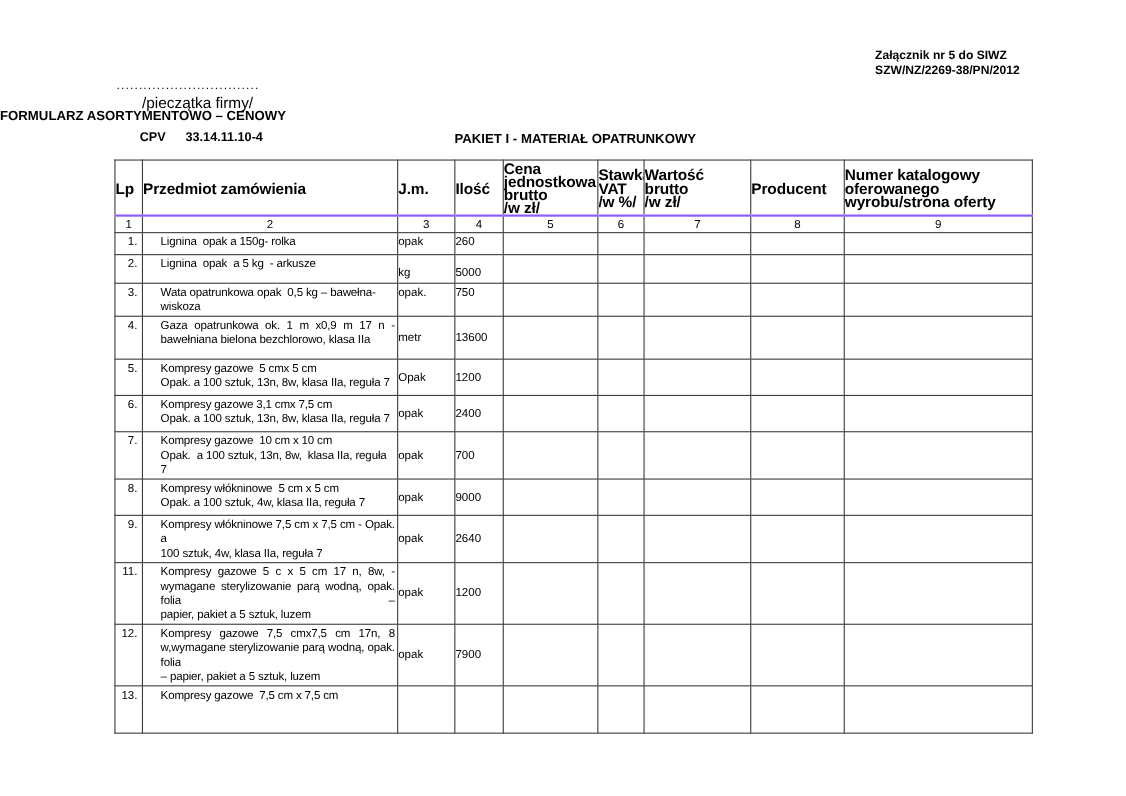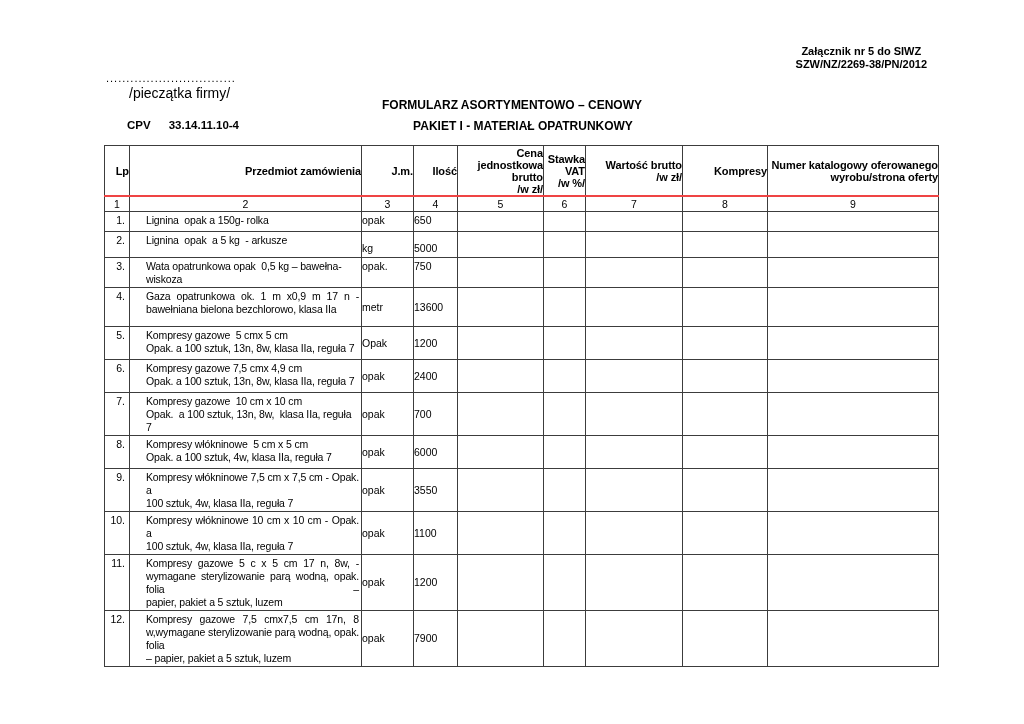--- a/index.html
+++ b/index.html
@@ -1,46 +1,46 @@
 <!DOCTYPE html>
 <html><head>
 <meta charset="utf-8">
 <style>
   html,body { margin:0; padding:0; background:#ffffff; }
   body {
     width:1024px; height:724px; position:relative; overflow:hidden;
     font-family:"Liberation Sans", sans-serif; color:#000;
   }
   .attachment {
-    position:absolute; top:45px; right:97px; text-align:center;
+    position:absolute; top:45px; right:97px; text-align:left;
     font-weight:bold; font-size:11px; line-height:13px;
   }
   .stamp-dots { position:absolute; left:106px; top:72px; font-size:11px; letter-spacing:1px; }
   .stamp-label { position:absolute; left:129px; top:85px; font-size:14px; }
   .form-title {
-    position:absolute; left:0; top:98px; width:1024px; text-align:center;
+    position:absolute; left:0; top:98px; width:1024px; 
     font-weight:bold; font-size:12px;
   }
   .cpv { position:absolute; left:127px; top:119px; font-weight:bold; font-size:11.5px; }
   .cpv .code { margin-left:18px;margin-top:24px; }
   .package-title {
     position:absolute; left:0; top:119px; width:1024px; box-sizing:border-box; padding-left:22px;
     text-align:center; font-weight:bold; font-size:12px;
   }
 
   table#tbl {
     position:absolute; left:104px; top:145px; width:834px;
     border-collapse:collapse; table-layout:fixed;
     border:1px solid #000;
   }
   #tbl th, #tbl td { border:1px solid #3c3c3c; padding:0; overflow:hidden; }
   #tbl thead tr.head th {
-    height:49px; font-size:11px; font-weight:bold; line-height:12px;
-    text-align:right; vertical-align:middle; white-space:pre-line;
-    letter-spacing:-0.1px; border-bottom:2px solid #ef4444;
+    height:49px; font-size:14px; font-weight:bold; line-height:12px;
+    text-align:left; vertical-align:middle; white-space:pre-line;
+    letter-spacing:-0.1px; border-bottom:2px solid #8b5cf6;
   }
   #tbl thead tr.nums td {
     height:14px; font-size:10.5px; text-align:center; line-height:14px; vertical-align:middle;
   }
   #tbl tbody td { font-size:10.5px; line-height:13px; vertical-align:middle; }
   #tbl td.lp { text-align:right; padding-right:4px; vertical-align:top; padding-top:2px; }
   #tbl td.desc { vertical-align:top; padding:2px 2px 1px 3px; letter-spacing:-0.15px; }
   #tbl td.desc .line { white-space:pre-wrap;padding-left:13px; }
   #tbl tr.justify td.desc .line:not(:last-child) {
     white-space:normal; text-align:justify; text-align-last:justify;
@@ -102,21 +102,21 @@
         <th>Ilość</th>
         <th>Cena
 jednostkowa
 brutto
 /w zł/</th>
         <th>Stawka
 VAT
 /w %/</th>
         <th>Wartość brutto
 /w zł/</th>
-        <th>Kompresy</th>
+        <th>Producent</th>
         <th>Numer katalogowy oferowanego
 wyrobu/strona oferty</th>
       </tr>
     <tr class="nums">
         <td>1</td>
         <td>2</td>
         <td>3</td>
         <td>4</td>
         <td>5</td>
         <td>6</td>
@@ -125,21 +125,21 @@
         <td>9</td>
       </tr>
   </thead>
   <tbody>
       <tr>
         <td class="lp">1.</td>
         <td class="desc">
           <div class="line">Lignina  opak a 150g- rolka</div>
         </td>
         <td class="jm v-top">opak</td>
-        <td class="qty v-top">650</td>
+        <td class="qty v-top">260</td>
         <td></td>
         <td></td>
         <td></td>
         <td></td>
         <td></td>
       </tr>
       <tr>
         <td class="lp">2.</td>
         <td class="desc">
           <div class="line">Lignina  opak  a 5 kg  - arkusze</div>
@@ -189,21 +189,21 @@
         <td class="qty ">1200</td>
         <td></td>
         <td></td>
         <td></td>
         <td></td>
         <td></td>
       </tr>
       <tr>
         <td class="lp">6.</td>
         <td class="desc">
-          <div class="line">Kompresy gazowe 7,5 cmx 4,9 cm</div>
+          <div class="line">Kompresy gazowe 3,1 cmx 7,5 cm</div>
           <div class="line">Opak. a 100 sztuk, 13n, 8w, klasa IIa, reguła 7</div>
         </td>
         <td class="jm ">opak</td>
         <td class="qty ">2400</td>
         <td></td>
         <td></td>
         <td></td>
         <td></td>
         <td></td>
       </tr>
@@ -221,49 +221,35 @@
         <td></td>
         <td></td>
       </tr>
       <tr>
         <td class="lp">8.</td>
         <td class="desc">
           <div class="line">Kompresy włókninowe  5 cm x 5 cm</div>
           <div class="line">Opak. a 100 sztuk, 4w, klasa IIa, reguła 7</div>
         </td>
         <td class="jm ">opak</td>
-        <td class="qty ">6000</td>
+        <td class="qty ">9000</td>
         <td></td>
         <td></td>
         <td></td>
         <td></td>
         <td></td>
       </tr>
       <tr class="justify">
         <td class="lp">9.</td>
         <td class="desc">
           <div class="line">Kompresy włókninowe 7,5 cm x 7,5 cm - Opak. a</div>
           <div class="line">100 sztuk, 4w, klasa IIa, reguła 7</div>
         </td>
         <td class="jm ">opak</td>
-        <td class="qty ">3550</td>
-        <td></td>
-        <td></td>
-        <td></td>
-        <td></td>
-        <td></td>
-      </tr>
-      <tr class="justify">
-        <td class="lp">10.</td>
-        <td class="desc">
-          <div class="line">Kompresy włókninowe 10 cm x 10 cm - Opak. a</div>
-          <div class="line">100 sztuk, 4w, klasa IIa, reguła 7</div>
-        </td>
-        <td class="jm ">opak</td>
-        <td class="qty ">1100</td>
+        <td class="qty ">2640</td>
         <td></td>
         <td></td>
         <td></td>
         <td></td>
         <td></td>
       </tr>
       <tr class="justify">
         <td class="lp">11.</td>
         <td class="desc">
           <div class="line">Kompresy gazowe 5 c x 5 cm 17 n, 8w, -</div>
@@ -286,14 +272,27 @@
           <div class="line">– papier, pakiet a 5 sztuk, luzem</div>
         </td>
         <td class="jm ">opak</td>
         <td class="qty ">7900</td>
         <td></td>
         <td></td>
         <td></td>
         <td></td>
         <td></td>
       </tr>
+      <tr>
+        <td class="lp">13.</td>
+        <td class="desc">
+          <div class="line">Kompresy gazowe  7,5 cm x 7,5 cm</div>
+        </td>
+        <td class="jm v-top"></td>
+        <td class="qty v-top"></td>
+        <td></td>
+        <td></td>
+        <td></td>
+        <td></td>
+        <td></td>
+      </tr>
     </tbody>
 </table>
 
 </body></html>

